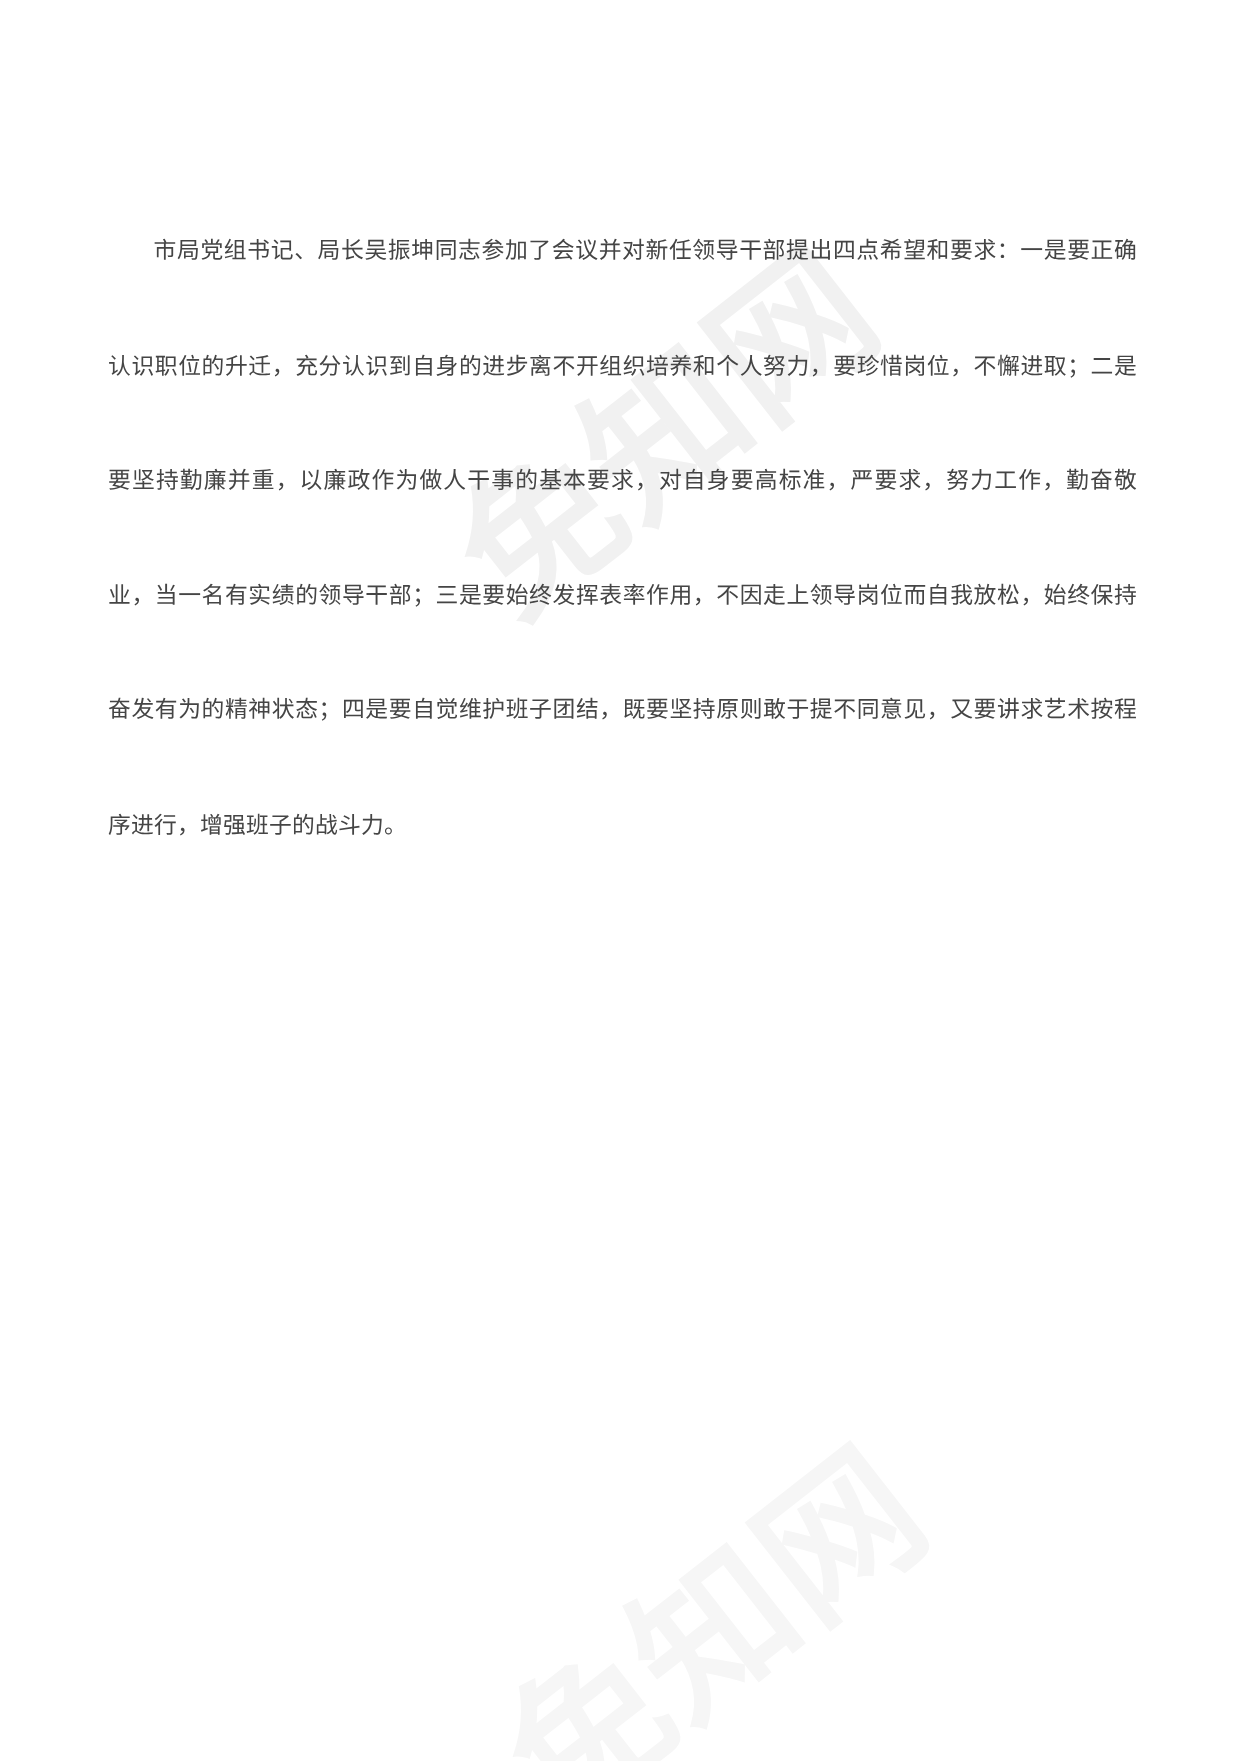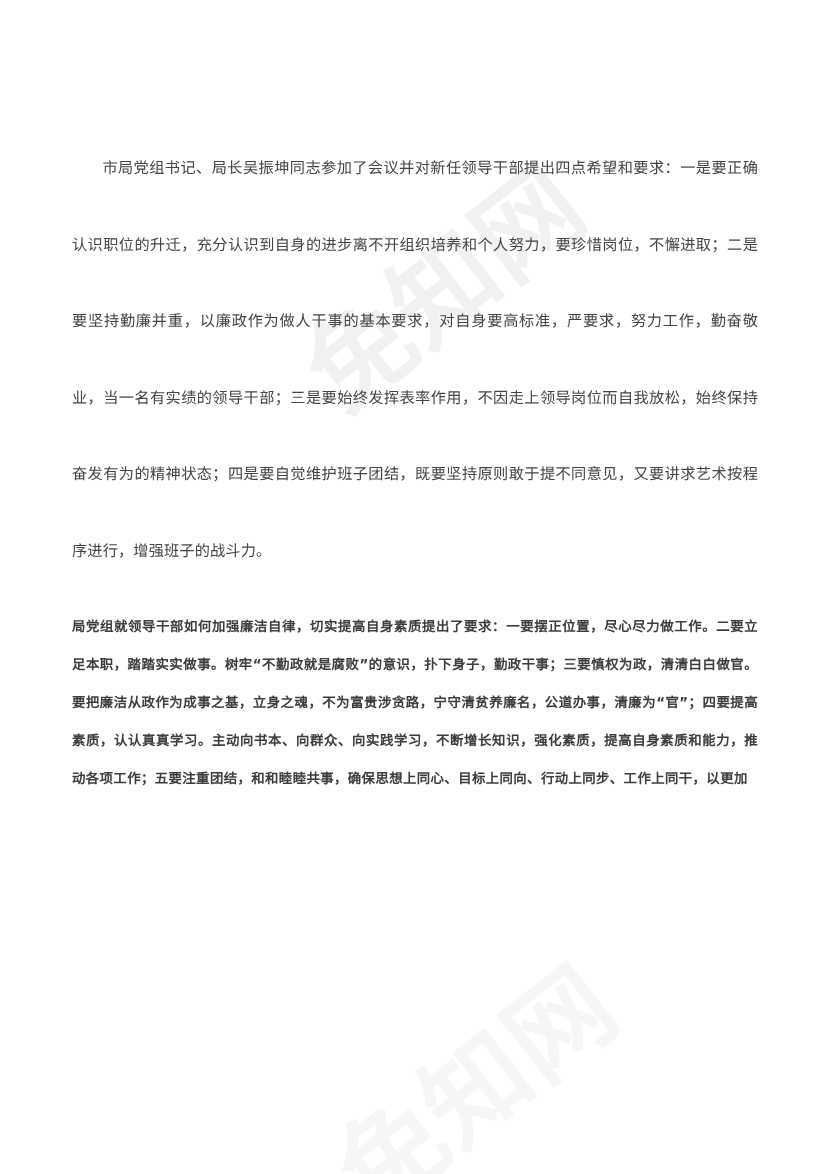--- a/index.html
+++ b/index.html
@@ -111,16 +111,15 @@
   <div class="watermark-layer">
     <div class="watermark watermark-main">免知网</div>
     <div class="watermark watermark-bottom">免知网</div>
   </div>
 
   <div id="content">
 
     <p class="para para-song para-1">市局党组书记、局长吴振坤同志参加了会议并对新任领导干部提出四点希望和要求：一是要正确认识职位的升迁，充分认识到自身的进步离不开组织培养和个人努力，要珍惜岗位，不懈进取；二是要坚持勤廉并重，以廉政作为做人干事的基本要求，对自身要高标准，严要求，努力工作，勤奋敬业，当一名有实绩的领导干部；三是要始终发挥表率作用，不因走上领导岗位而自我放松，始终保持奋发有为的精神状态；四是要自觉维护班子团结，既要坚持原则敢于提不同意见，又要讲求艺术按程序进行，增强班子的战斗力。</p>
 
 
-    <p class="para para-kai">局党组就领导干部如何加强廉洁自律，切实提高自身素质提出了要求：一要摆正位置，尽心尽力做工作。二要立足本职，踏踏实实做事。树牢“不勤政就是腐败”的意识，扑下身子，勤政干事；三要慎权为政，清清白白做官。要把廉洁从政作为成事之基，立身之魂，不为富贵涉贪路，宁守清贫养廉名，公道办事，清廉为“官”；四要提高素质，认认真真学习。主动向书本、向群众、向实践学习，不断增长知识，强化素质，提高自身素质和能力，推动各项工作；五要注重团结，和和睦睦共事，确保思想上同心、目标上同向、行动上同步、工作上同干，以更加</p>
 
   </div>
 </div>
 
 </body></html>

